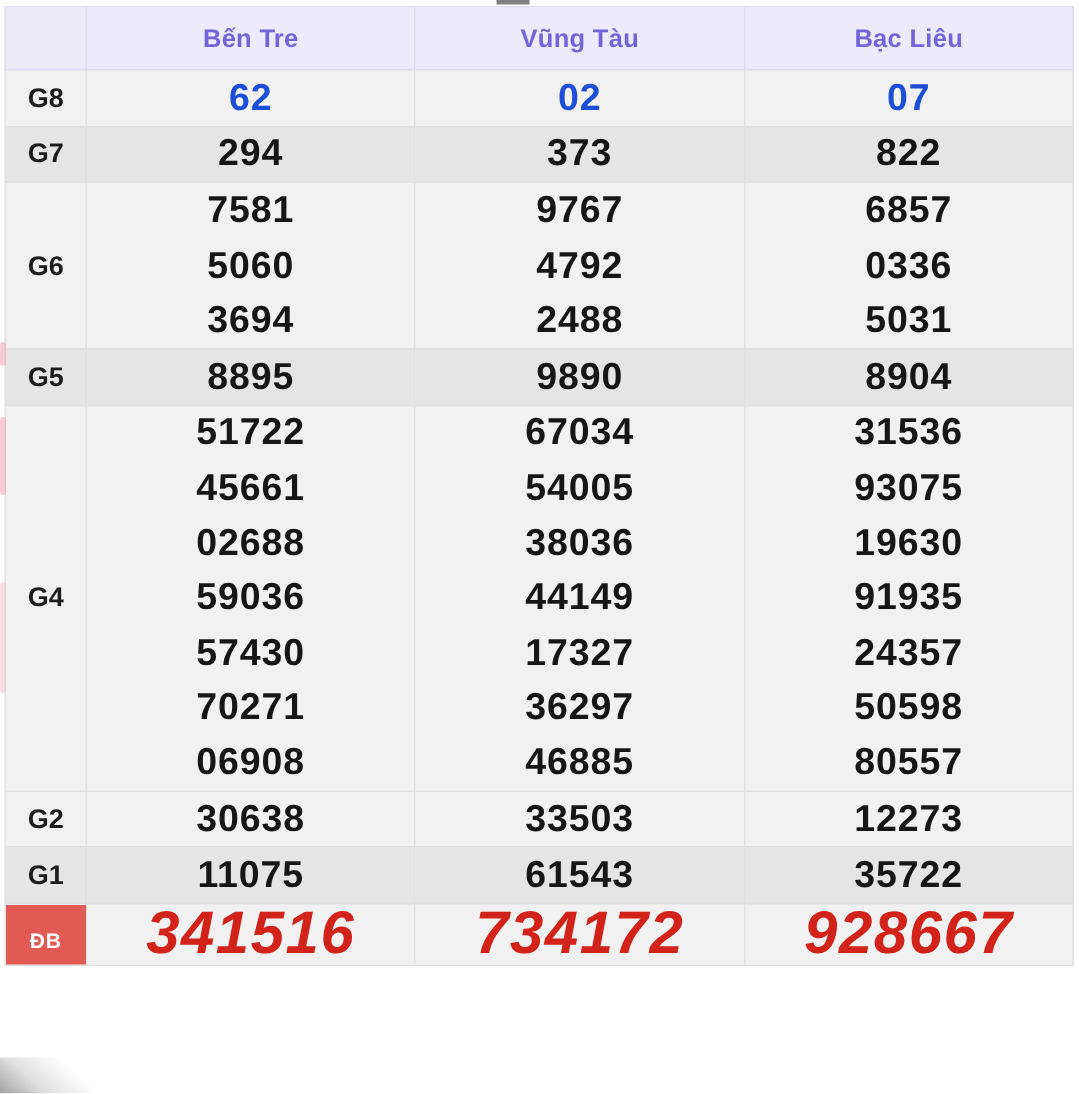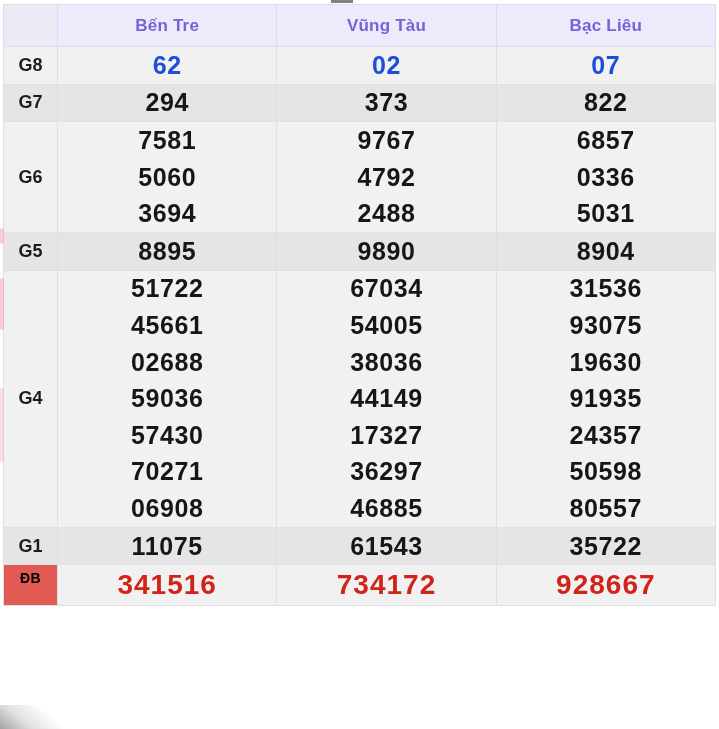--- a/index.html
+++ b/index.html
@@ -53,34 +53,35 @@
     justify-content: center;
     font-size: 25px;
     font-weight: 700;
     color: #161616;
     letter-spacing: 0.6px;
   }
   tr.red-row .num { color: #1d4ed8; }
 
   tr.special-row .num {
     height: 40px;
-    font-size: 28px;
+    font-size: 40px;
     color: #d2231a;
     letter-spacing: 1px;
+    font-style: italic;
   }
   td.special-label {
     background: #e15b54;
     vertical-align: top;
     position: relative;
   }
   td.special-label .db-text {
-    margin-top: 5px;
+    margin-top: 16px;
     font-size: 14px;
     font-weight: 700;
-    color: #000000;
+    color: #ffffff;
     letter-spacing: 0.5px;
   }
 
   
   .watermark {
     position: absolute;
     left: 34px; top: 686px;
     font-size: 44px;
     font-weight: 800;
     letter-spacing: -3px;
@@ -226,20 +227,32 @@
           <td>
             <div class="num">31536</div>
             <div class="num">93075</div>
             <div class="num">19630</div>
             <div class="num">91935</div>
             <div class="num">24357</div>
             <div class="num">50598</div>
             <div class="num">80557</div>
           </td>
         </tr>
+        <tr class="shaded">
+          <td class="label">G2</td>
+          <td>
+            <div class="num">30638</div>
+          </td>
+          <td>
+            <div class="num">33503</div>
+          </td>
+          <td>
+            <div class="num">12273</div>
+          </td>
+        </tr>
         <tr class="plain">
           <td class="label">G1</td>
           <td>
             <div class="num">11075</div>
           </td>
           <td>
             <div class="num">61543</div>
           </td>
           <td>
             <div class="num">35722</div>

